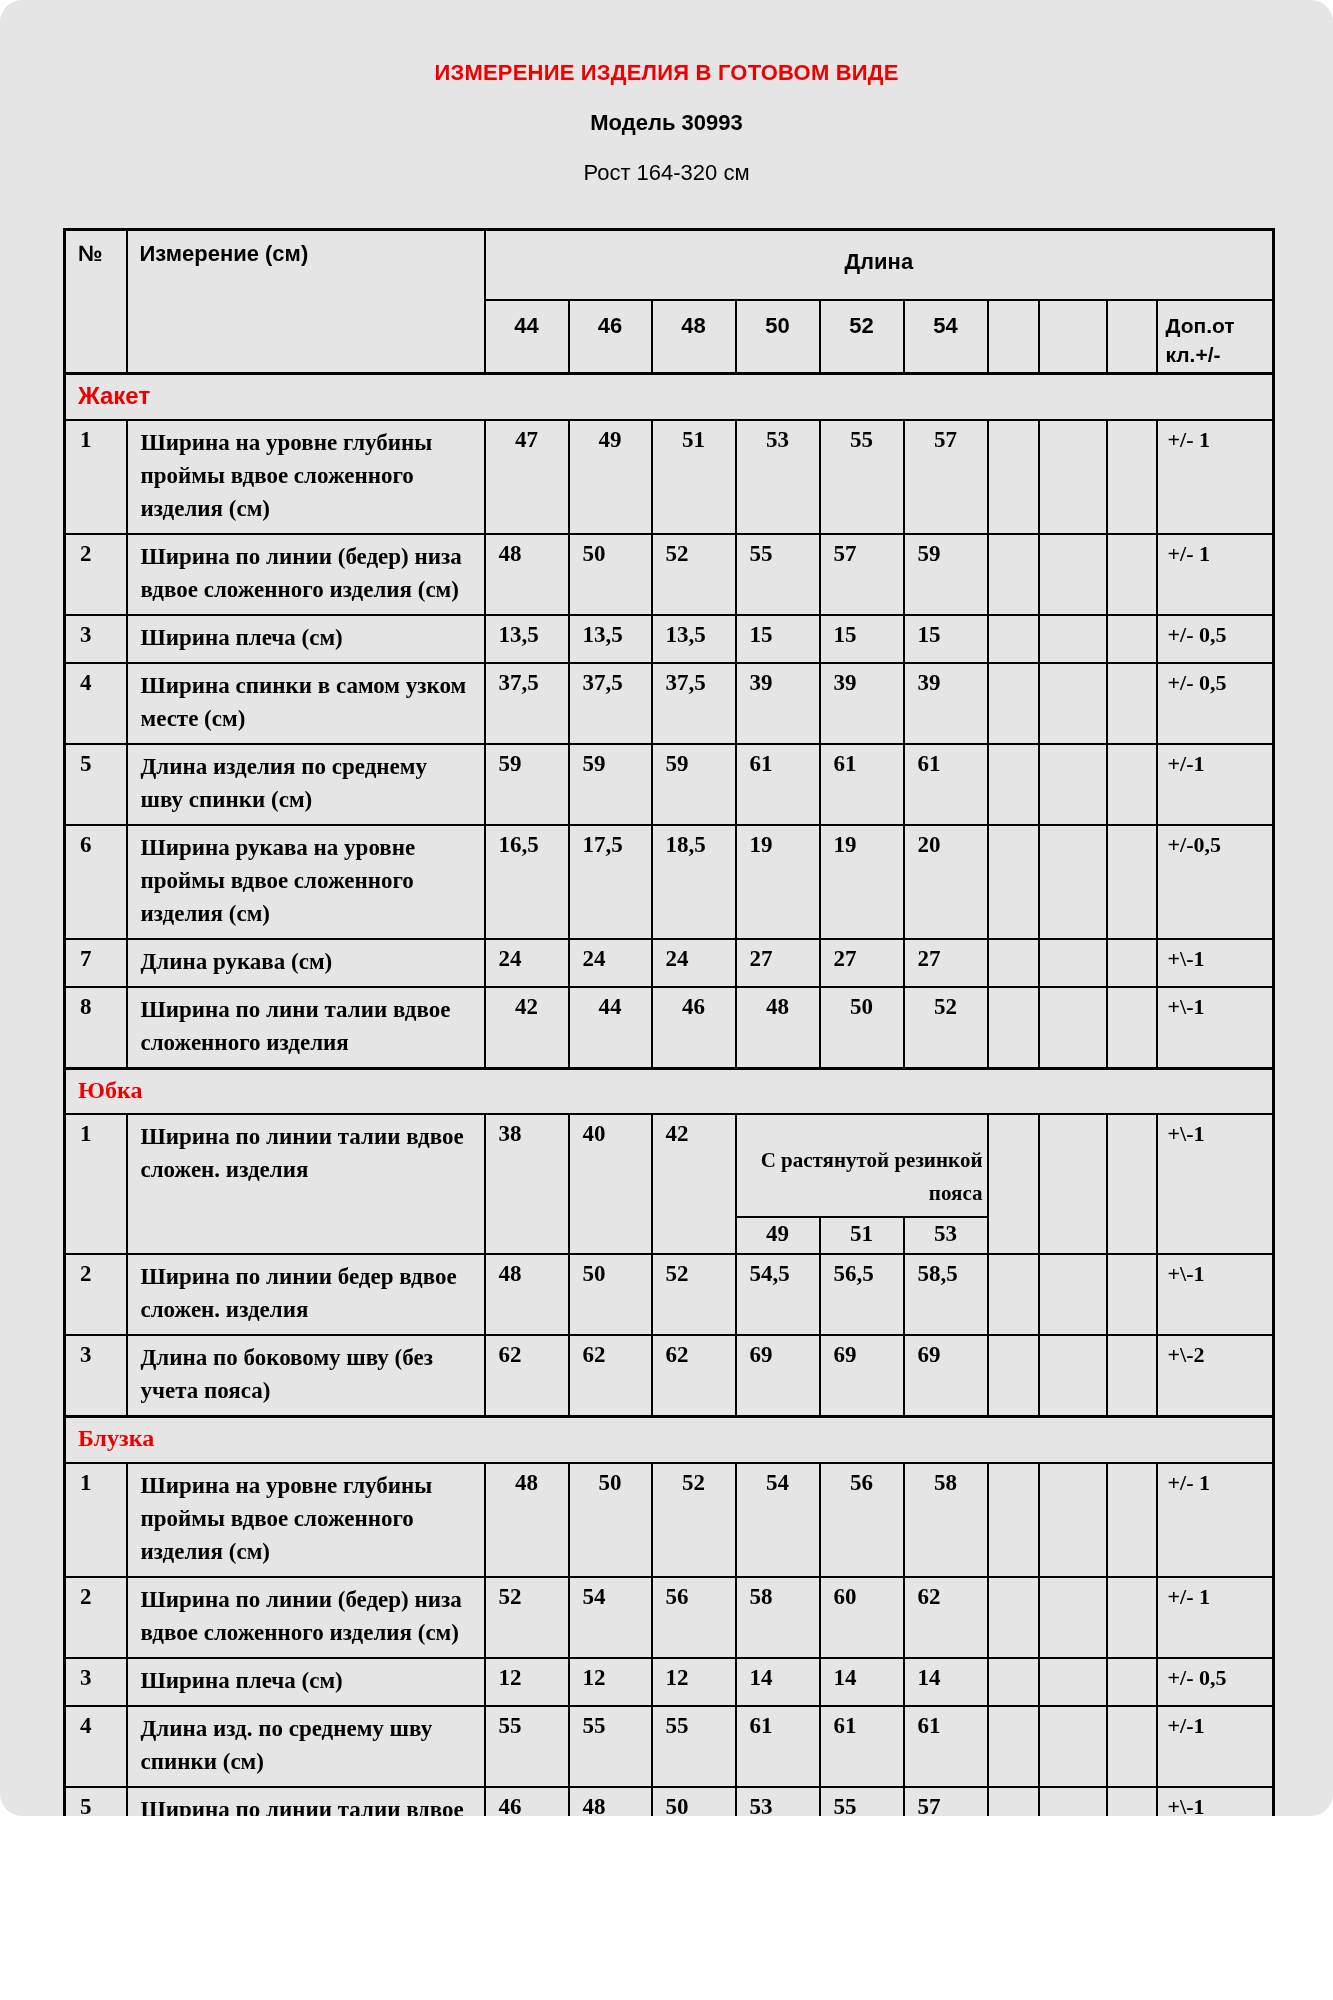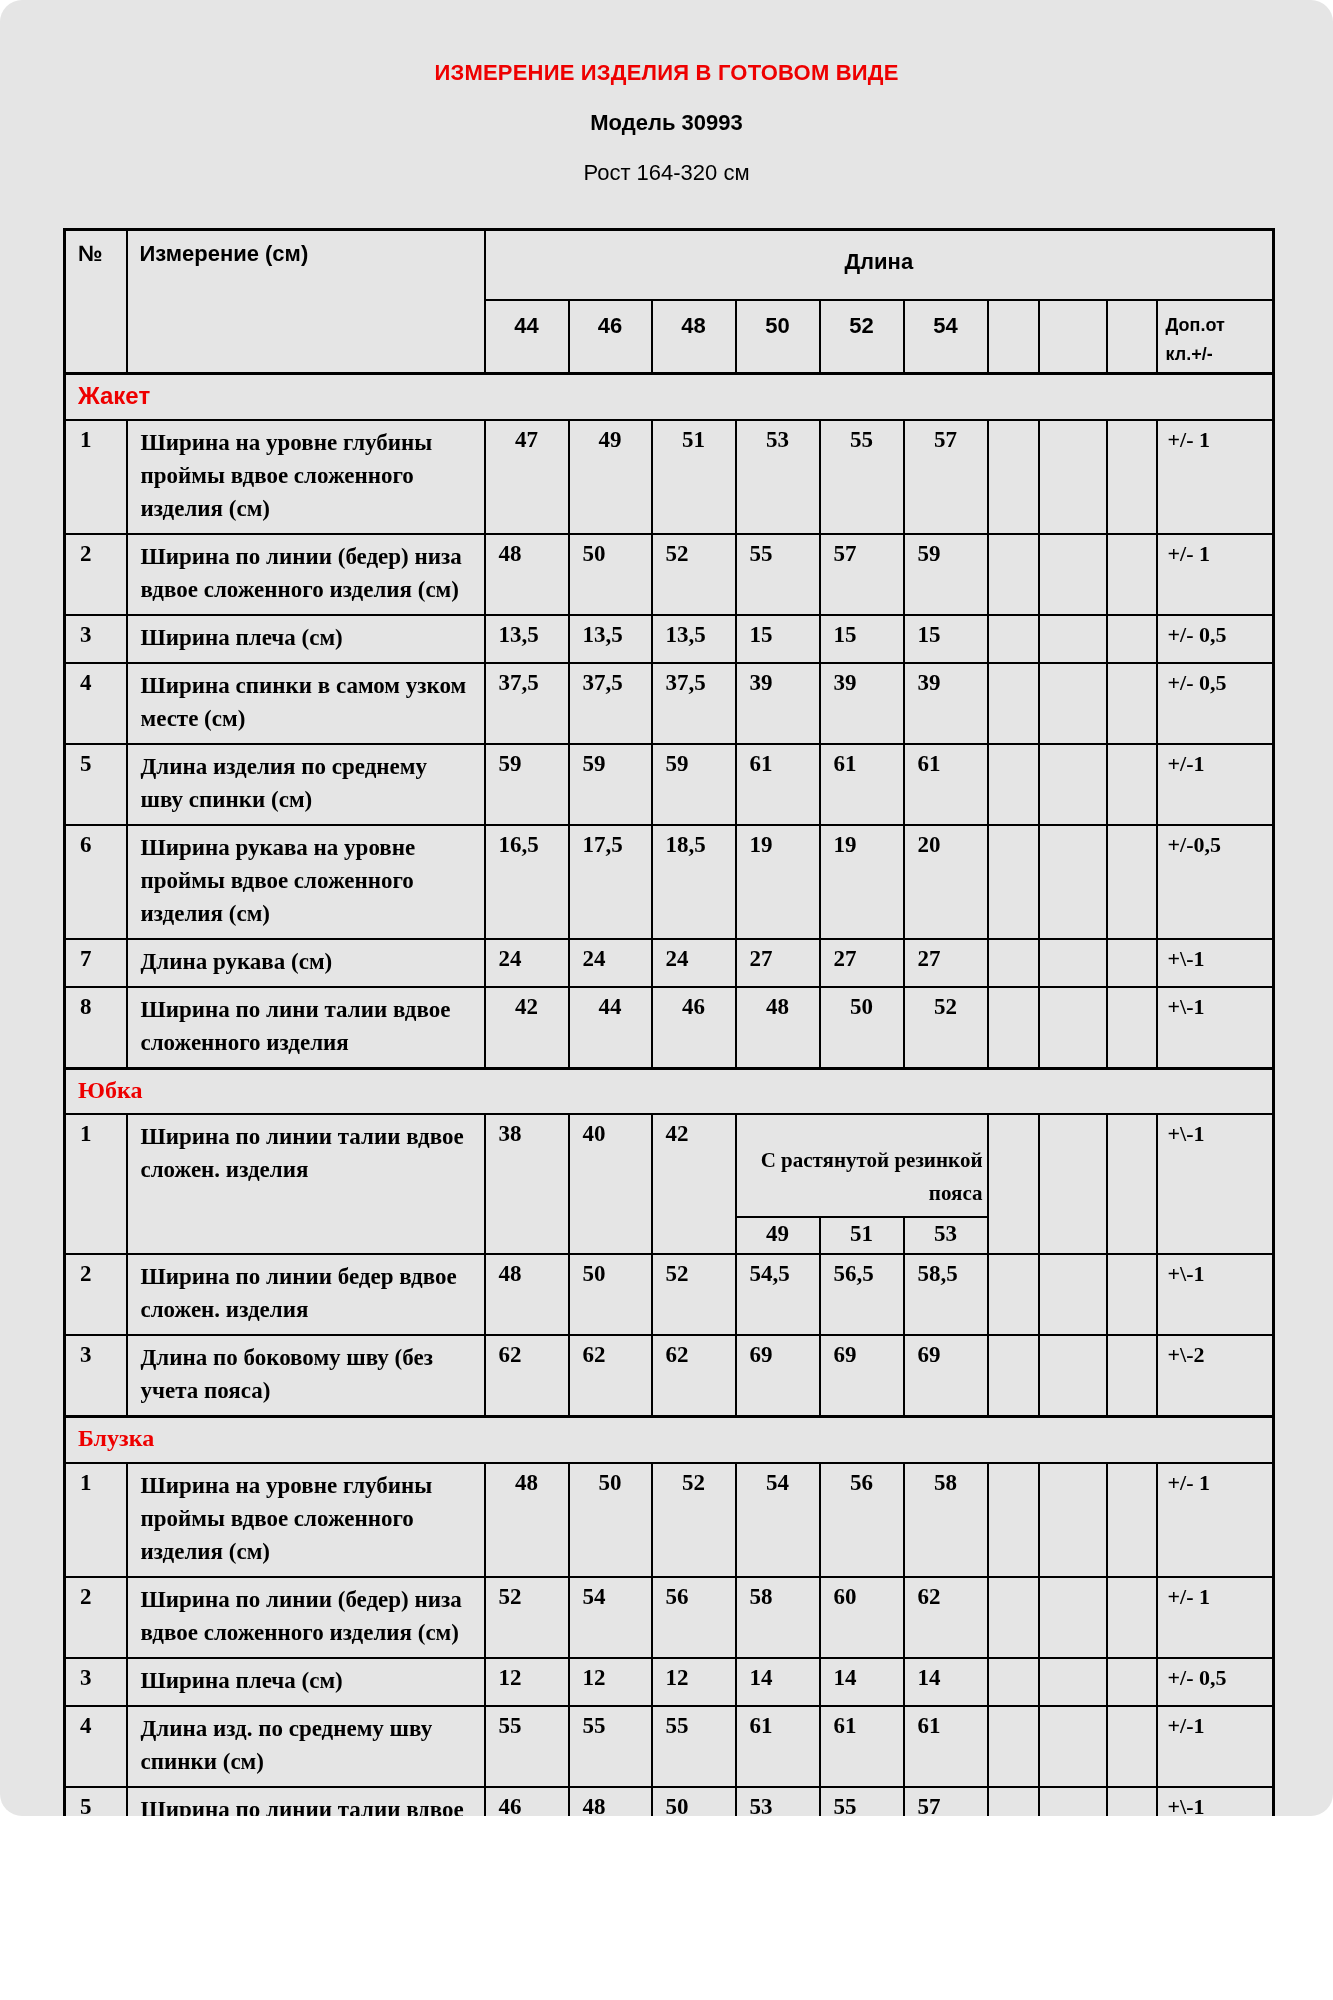--- a/index.html
+++ b/index.html
@@ -55,21 +55,21 @@
   th.h-size{
     text-align:center;
     font-size:22px;
     padding-top:12px;
     height:74px;
     font-family:"Liberation Sans", sans-serif;
   }
   th.h-empty{height:74px;}
   th.h-tol{
     text-align:left;
-    font-size:18px;
+    font-size:21px;
     padding:10px 0 0 8px;
     line-height:29px;
     font-family:"Liberation Sans", sans-serif;
   }
   
   tr.section-row td{
     border-top-width:3px;
     text-align:left;
     padding:7px 0 7px 12px;
     font-size:24px;

